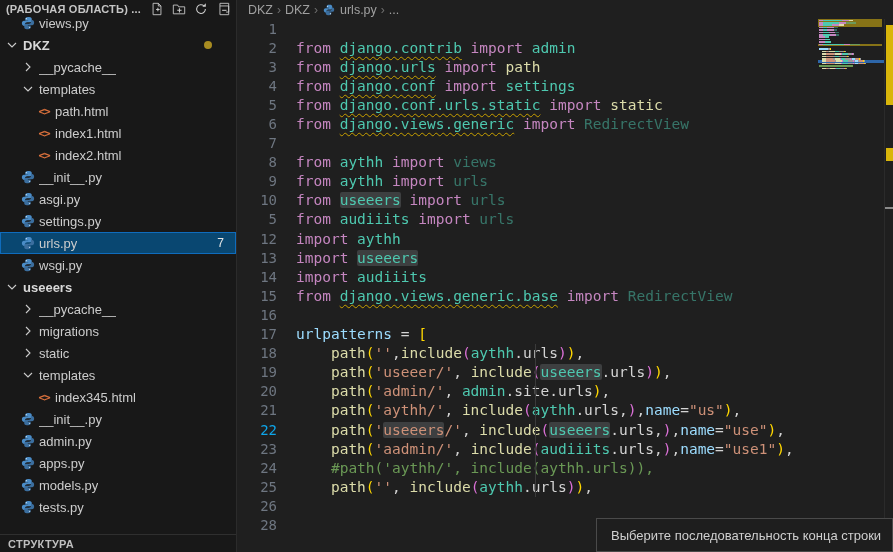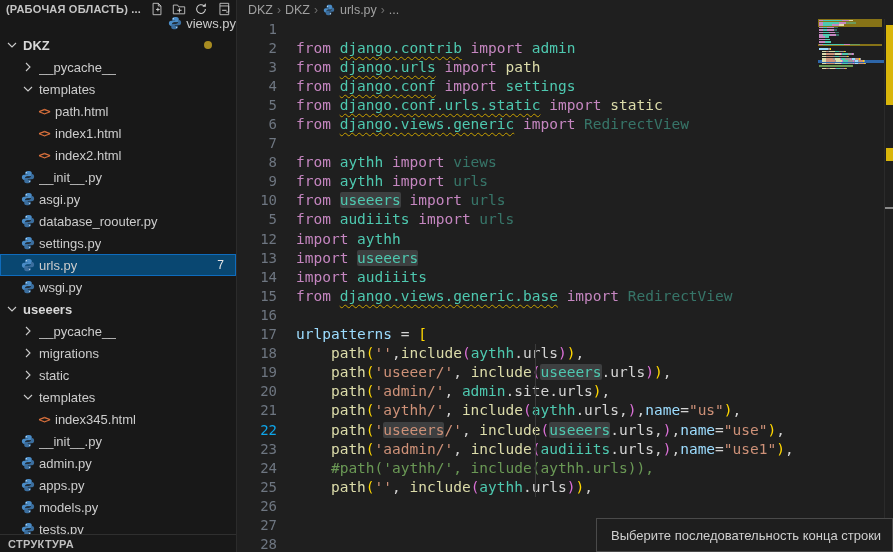--- a/index.html
+++ b/index.html
@@ -83,21 +83,21 @@
           </span>
         <span>
             <svg width="14" height="14" viewBox="0 0 16 16">
               <path fill="none" stroke="#cccccc" stroke-width="1" d="M4.5 4.5h10v10h-10zM4.5 4.5v-3h10v10h-3"></path>
               <path stroke="#cccccc" stroke-width="1.2" d="M7 9.5h5" fill="none"></path>
             </svg>
           </span>
       </span>
     </div>
     <div class="tree">
-        <div class="trow" style="padding-left: 20px; justify-content: flex-end;">
+        <div class="trow" style="padding-left: 20px;">
           <span class="slot">
             <svg width="14" height="14" viewBox="0 0 16 16">
               <path fill="#4a8cc7" d="M7.9 1C6.1 1 4.9 1.9 4.9 3.2V5h3.3v.55H3.3C1.9 5.55 1 6.75 1 8.4s.9 2.9 2.3 2.9h1.3V9.5c0-1.3 1.1-2.3 2.4-2.3h3.3c1.1 0 2-.9 2-2V3.2C12.3 1.9 11 1 9.4 1z"></path>
               <path fill="#3b6e9e" d="M8.1 15c1.8 0 3-.9 3-2.2V11H7.8v-.55h4.9c1.4 0 2.3-1.2 2.3-2.85s-.9-2.9-2.3-2.9h-1.3v1.8c0 1.3-1.1 2.3-2.4 2.3H5.7c-1.1 0-2 .9-2 2v2c0 1.3 1.3 2.2 2.9 2.2z"></path>
               <circle fill="#cfe3f2" cx="6.1" cy="3.1" r=".75"></circle>
               <circle fill="#cfe3f2" cx="9.9" cy="12.9" r=".75"></circle>
             </svg>
           </span>
           <span class="lbl">views.py</span>
         </div>
@@ -158,31 +158,20 @@
         <div class="trow" style="padding-left: 20px;">
           <span class="slot">
             <svg width="14" height="14" viewBox="0 0 16 16">
               <path fill="#4a8cc7" d="M7.9 1C6.1 1 4.9 1.9 4.9 3.2V5h3.3v.55H3.3C1.9 5.55 1 6.75 1 8.4s.9 2.9 2.3 2.9h1.3V9.5c0-1.3 1.1-2.3 2.4-2.3h3.3c1.1 0 2-.9 2-2V3.2C12.3 1.9 11 1 9.4 1z"></path>
               <path fill="#3b6e9e" d="M8.1 15c1.8 0 3-.9 3-2.2V11H7.8v-.55h4.9c1.4 0 2.3-1.2 2.3-2.85s-.9-2.9-2.3-2.9h-1.3v1.8c0 1.3-1.1 2.3-2.4 2.3H5.7c-1.1 0-2 .9-2 2v2c0 1.3 1.3 2.2 2.9 2.2z"></path>
               <circle fill="#cfe3f2" cx="6.1" cy="3.1" r=".75"></circle>
               <circle fill="#cfe3f2" cx="9.9" cy="12.9" r=".75"></circle>
             </svg>
           </span>
           <span class="lbl">asgi.py</span>
-        </div>
-        <div class="trow" style="padding-left: 20px;">
-          <span class="slot">
-            <svg width="14" height="14" viewBox="0 0 16 16">
-              <path fill="#4a8cc7" d="M7.9 1C6.1 1 4.9 1.9 4.9 3.2V5h3.3v.55H3.3C1.9 5.55 1 6.75 1 8.4s.9 2.9 2.3 2.9h1.3V9.5c0-1.3 1.1-2.3 2.4-2.3h3.3c1.1 0 2-.9 2-2V3.2C12.3 1.9 11 1 9.4 1z"></path>
-              <path fill="#3b6e9e" d="M8.1 15c1.8 0 3-.9 3-2.2V11H7.8v-.55h4.9c1.4 0 2.3-1.2 2.3-2.85s-.9-2.9-2.3-2.9h-1.3v1.8c0 1.3-1.1 2.3-2.4 2.3H5.7c-1.1 0-2 .9-2 2v2c0 1.3 1.3 2.2 2.9 2.2z"></path>
-              <circle fill="#cfe3f2" cx="6.1" cy="3.1" r=".75"></circle>
-              <circle fill="#cfe3f2" cx="9.9" cy="12.9" r=".75"></circle>
-            </svg>
-          </span>
-          <span class="lbl">database_roouter.py</span>
         </div>
         <div class="trow" style="padding-left: 20px;">
           <span class="slot">
             <svg width="14" height="14" viewBox="0 0 16 16">
               <path fill="#4a8cc7" d="M7.9 1C6.1 1 4.9 1.9 4.9 3.2V5h3.3v.55H3.3C1.9 5.55 1 6.75 1 8.4s.9 2.9 2.3 2.9h1.3V9.5c0-1.3 1.1-2.3 2.4-2.3h3.3c1.1 0 2-.9 2-2V3.2C12.3 1.9 11 1 9.4 1z"></path>
               <path fill="#3b6e9e" d="M8.1 15c1.8 0 3-.9 3-2.2V11H7.8v-.55h4.9c1.4 0 2.3-1.2 2.3-2.85s-.9-2.9-2.3-2.9h-1.3v1.8c0 1.3-1.1 2.3-2.4 2.3H5.7c-1.1 0-2 .9-2 2v2c0 1.3 1.3 2.2 2.9 2.2z"></path>
               <circle fill="#cfe3f2" cx="6.1" cy="3.1" r=".75"></circle>
               <circle fill="#cfe3f2" cx="9.9" cy="12.9" r=".75"></circle>
             </svg>
           </span>
@@ -364,21 +353,20 @@
         <div class="code-line"><span class="ln">17</span><span class="src"><span class="tk-v">urlpatterns</span><span class="tk-o"> = </span><span class="tk-g">[</span></span></div>
         <div class="code-line"><span class="ln">18</span><span class="src"><span class="tk-o">    </span><span class="tk-f">path</span><span class="tk-g">(</span><span class="tk-s">''</span><span class="tk-o">,</span><span class="tk-f">include</span><span class="tk-p">(</span><span class="tk-t">aythh</span><span class="tk-o">.urls</span><span class="tk-p">)</span><span class="tk-g">)</span><span class="tk-o">,</span></span></div>
         <div class="code-line"><span class="ln">19</span><span class="src"><span class="tk-o">    </span><span class="tk-f">path</span><span class="tk-g">(</span><span class="tk-s">'useeer/'</span><span class="tk-o">, </span><span class="tk-f">include</span><span class="tk-p">(</span><span class="tk-t tk-h">useeers</span><span class="tk-o">.urls</span><span class="tk-p">)</span><span class="tk-g">)</span><span class="tk-o">,</span></span></div>
         <div class="code-line"><span class="ln">20</span><span class="src"><span class="tk-o">    </span><span class="tk-f">path</span><span class="tk-g">(</span><span class="tk-s">'admin/'</span><span class="tk-o">, </span><span class="tk-t">admin</span><span class="tk-o">.site.urls</span><span class="tk-g">)</span><span class="tk-o">,</span></span></div>
         <div class="code-line"><span class="ln">21</span><span class="src"><span class="tk-o">    </span><span class="tk-f">path</span><span class="tk-g">(</span><span class="tk-s">'aythh/'</span><span class="tk-o">, </span><span class="tk-f">include</span><span class="tk-p">(</span><span class="tk-t">aythh</span><span class="tk-o">.urls,</span><span class="tk-p">)</span><span class="tk-o">,</span><span class="tk-v">name</span><span class="tk-o">=</span><span class="tk-s">"us"</span><span class="tk-g">)</span><span class="tk-o">,</span></span></div>
         <div class="code-line cur"><span class="ln">22</span><span class="src"><span class="tk-o">    </span><span class="tk-f">path</span><span class="tk-g">(</span><span class="tk-s">'</span><span class="tk-s tk-h">useeers</span><span class="tk-s">/'</span><span class="tk-o">, </span><span class="tk-f">include</span><span class="tk-p">(</span><span class="tk-t tk-h">useeers</span><span class="tk-o">.urls,</span><span class="tk-p">)</span><span class="tk-o">,</span><span class="tk-v">name</span><span class="tk-o">=</span><span class="tk-s">"use"</span><span class="tk-g">)</span><span class="tk-o">,</span></span></div>
         <div class="code-line"><span class="ln">23</span><span class="src"><span class="tk-o">    </span><span class="tk-f">path</span><span class="tk-g">(</span><span class="tk-s">'aadmin/'</span><span class="tk-o">, </span><span class="tk-f">include</span><span class="tk-p">(</span><span class="tk-t">audiiits</span><span class="tk-o">.urls,</span><span class="tk-p">)</span><span class="tk-o">,</span><span class="tk-v">name</span><span class="tk-o">=</span><span class="tk-s">"use1"</span><span class="tk-g">)</span><span class="tk-o">,</span></span></div>
         <div class="code-line"><span class="ln">24</span><span class="src"><span class="tk-c">    #path('aythh/', include(aythh.urls)),</span></span></div>
         <div class="code-line"><span class="ln">25</span><span class="src"><span class="tk-o">    </span><span class="tk-f">path</span><span class="tk-g">(</span><span class="tk-s">''</span><span class="tk-o">, </span><span class="tk-f">include</span><span class="tk-p">(</span><span class="tk-t">aythh</span><span class="tk-o">.urls</span><span class="tk-p">)</span><span class="tk-g">)</span><span class="tk-o">,</span></span></div>
         <div class="code-line"><span class="ln">26</span><span class="src"></span></div>
-        <div class="code-line"><span class="ln">27</span><span class="src"></span></div>
         <div class="code-line"><span class="ln">28</span><span class="src"></span></div>
       </div>
     <div class="indent-guide" style="left:298px;top:343.8px;height:152.8px"></div>
     <div class="minimap">
         <div class="mm-warnbg" style="top: 12.4px; height: 2.4px;"></div>
         <div class="mm-line" style="top: 12.4px;">
           <span class="mm-seg" style="width: 4.1px; background: rgb(197, 134, 192);"></span>
           <span class="mm-seg" style="width: 11.48px; background: rgb(78, 201, 176);"></span>
           <span class="mm-seg" style="width: 6.56px; background: rgb(197, 134, 192);"></span>
           <span class="mm-seg" style="width: 4.1px; background: rgb(78, 201, 176);"></span>

